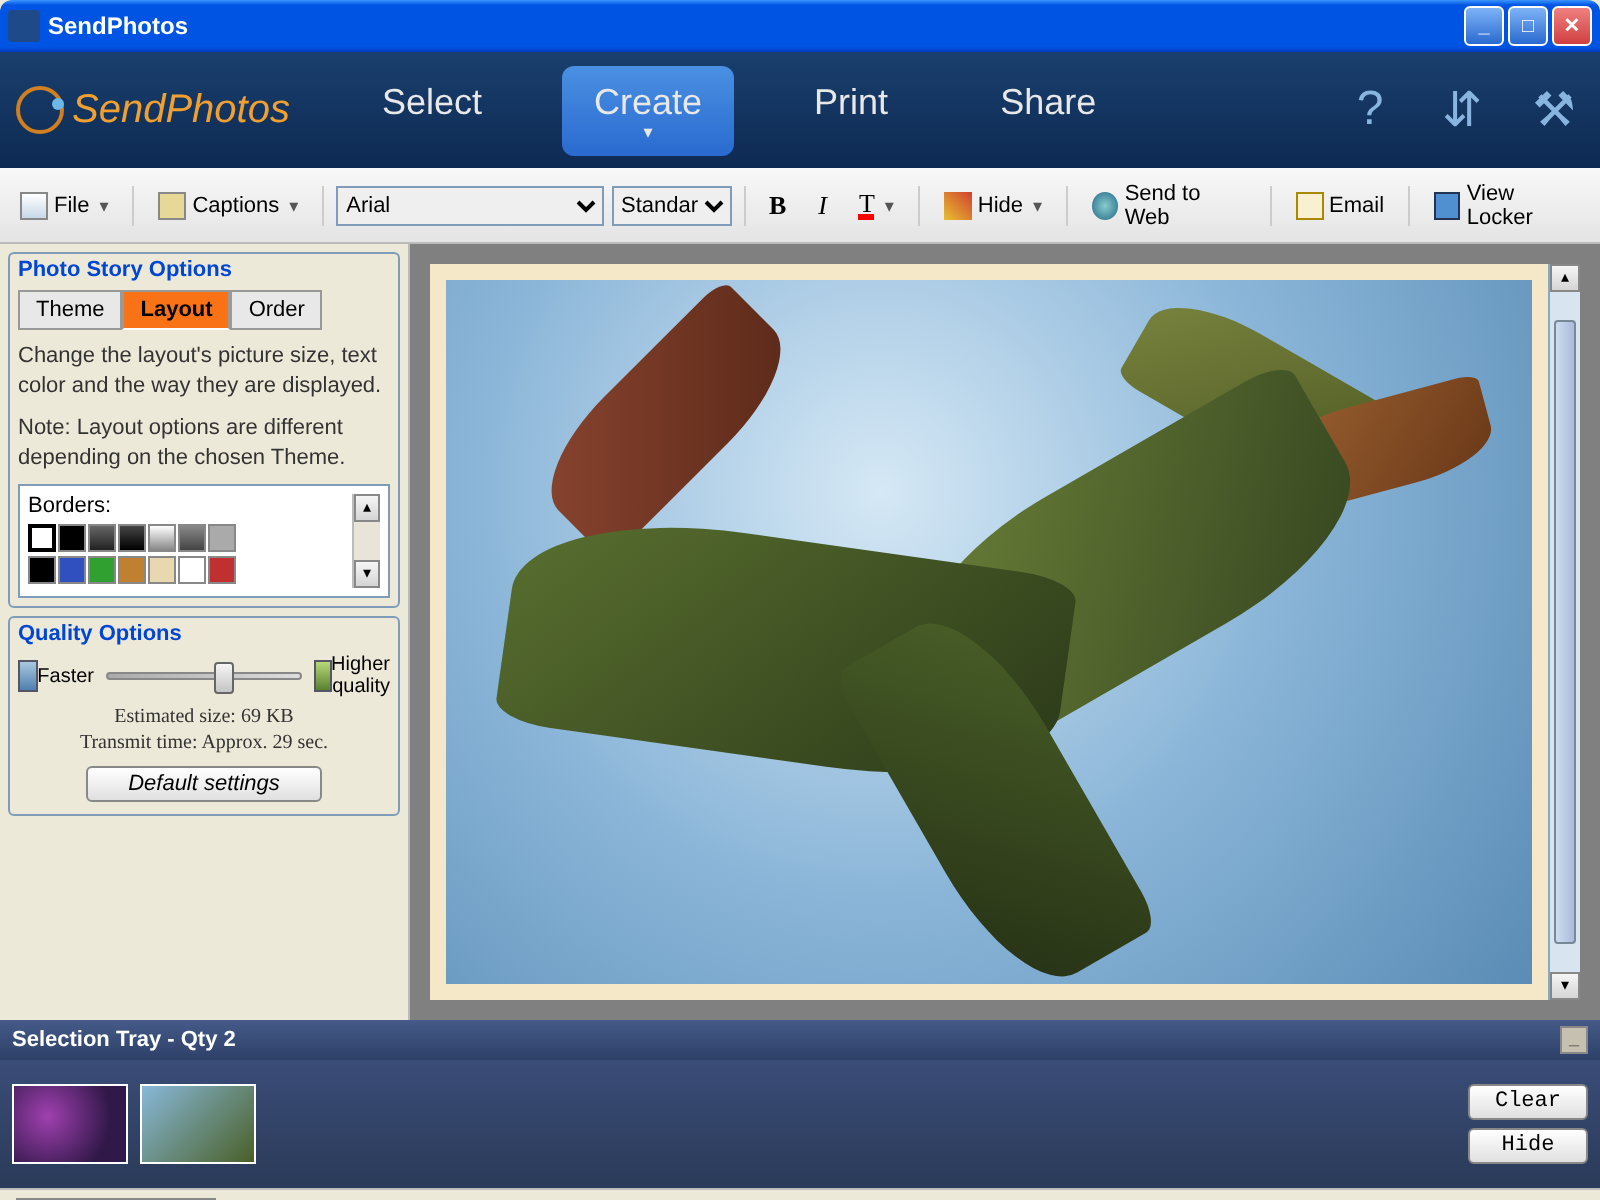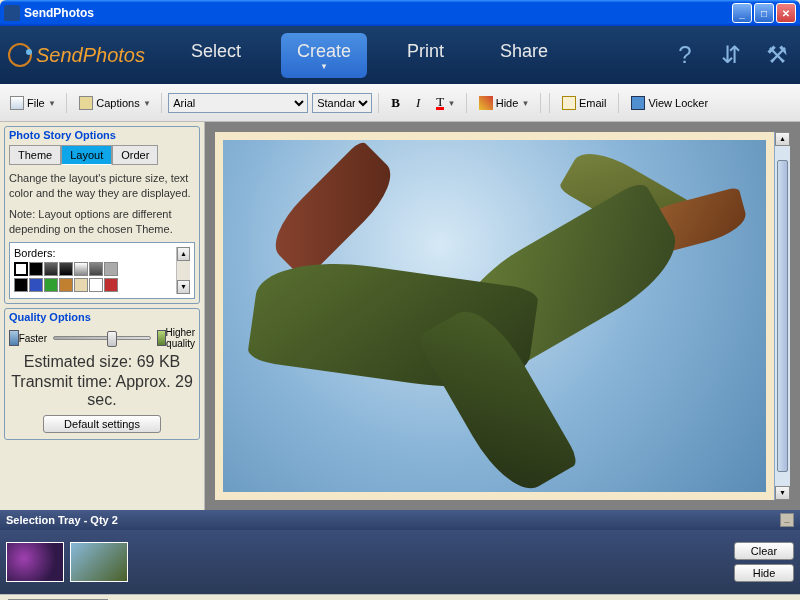--- a/index.html
+++ b/index.html
@@ -39,38 +39,38 @@
 .italic-btn { font-style: italic; font-family: serif; font-size: 13px; }
 .tcolor-icon { font-family: serif; font-size: 13px; border-bottom: 3px solid red; line-height: 11px; }
 
 
 .main { display: flex; height: 388px; }
 .sidebar { width: 205px; background: #ece9d8; padding: 4px; border-right: 1px solid #bbb; }
 .panel { border: 1px solid #7f9db9; background: #ece9d8; padding: 2px 4px 4px; margin-bottom: 4px; border-radius: 3px; }
 .panel-title { color: #0046d5; font-size: 11px; font-weight: bold; margin-bottom: 4px; }
 .tabs { display: flex; gap: 0; margin: 4px 0; }
 .tab { font-size: 11px; padding: 3px 8px; border: 1px solid #999; background: #e8e8e8; cursor: pointer; }
-.tab.active { background: #0ea5e9; font-weight: normal; border-bottom: 1px solid #fff; z-index: 2; }
+.tab.active { background: #f97316; font-weight: bold; border-bottom: 1px solid #fff; z-index: 2; }
 .tab-desc { font-size: 11px; color: #333; line-height: 1.35; margin: 6px 0; }
 .borders-box { border: 1px solid #7f9db9; background: #fff; padding: 4px; margin-top: 6px; display: flex; }
 .borders-content { flex: 1; }
 .borders-label { font-size: 11px; margin-bottom: 3px; }
 .swatch-row { display: flex; gap: 1px; margin-bottom: 2px; }
 .swatch { width: 14px; height: 14px; border: 1px solid #888; cursor: pointer; }
 .swatch.selected { border: 2px solid #000; }
 .v-scroll { width: 14px; background: #e8e4d8; border-left: 1px solid #bbb; display: flex; flex-direction: column; }
 .v-scroll-btn { height: 14px; background: linear-gradient(#f5f5f5,#d5d5d5); border: 1px solid #888; font-size: 8px; text-align: center; line-height: 12px; cursor: pointer; }
 
 .q-row { display: flex; align-items: center; gap: 6px; margin: 4px 0; }
 .q-end { display: flex; align-items: center; font-size: 10px; width: 38px; }
 .q-icon { width: 20px; height: 16px; background: #88b4e0; border: 1px solid #556; }
 .slider-track { flex: 1; height: 4px; background: linear-gradient(to right,#aaa,#ddd); border: 1px solid #888; border-radius: 2px; position: relative; }
 .slider-thumb { position: absolute; top: -6px; left: 55%; width: 10px; height: 16px; background: linear-gradient(#f5f5f5,#c5c5c5); border: 1px solid #666; border-radius: 2px; }
-.q-info { font-size: 16px; text-align: center; margin: 2px 0; color: #333; }
-.default-btn { display: block; margin: 6px auto 2px; font-size: 11px; padding: 2px 20px; border: 1px solid #888; background: linear-gradient(#fff,#e0e0e0); border-radius: 3px; cursor: pointer; }
+.q-info { font-size: 10px; text-align: center; margin: 2px 0; color: #333; font-family: Liberation Serif, serif; }
+.default-btn { display: block; margin: 6px auto 2px; font-size: 11px; padding: 2px 20px; border: 1px solid #888; background: linear-gradient(#fff,#e0e0e0); border-radius: 3px; cursor: pointer; font-style: italic; }
 
 .canvas { flex: 1; background: #808080; padding: 10px; position: relative; display: flex; }
 .canvas-inner { flex: 1; background: #f5e8c8; padding: 8px; position: relative; overflow: hidden; }
 .photo { width: 100%; height: 100%; position: relative; overflow: hidden; }
 .sky { position: absolute; inset: 0; background: radial-gradient(circle at 40% 30%, #d5e8f5 0%, #8ab5d8 50%, #5a8cb5 100%); }
 .leaf { position: absolute; border-radius: 40% 10% 40% 10%; }
 .l1 { width: 280px; height: 110px; background: linear-gradient(135deg,#5a7030,#2a3818); left: 30px; top: 130px; transform: rotate(8deg); }
 .l2 { width: 230px; height: 100px; background: linear-gradient(135deg,#6a8038,#354520); left: 230px; top: 90px; transform: rotate(-30deg); }
 .l3 { width: 140px; height: 60px; background: linear-gradient(135deg,#8a4530,#5a2818); left: 40px; top: 40px; transform: rotate(-45deg); }
 .l4 { width: 130px; height: 55px; background: linear-gradient(135deg,#7a8540,#4a5520); left: 340px; top: 30px; transform: rotate(30deg); }
@@ -81,21 +81,21 @@
 
 
 .tray-header { height: 20px; background: linear-gradient(to bottom,#455a88,#2d4068); color: white; font-size: 11px; font-weight: bold; padding: 0 6px; display: flex; align-items: center; }
 .tray-header .sp { flex: 1; }
 .tray-min { width: 14px; height: 14px; background: #c5c0b0; border: 1px solid #888; font-size: 9px; text-align: center; line-height: 11px; color: #333; cursor: pointer; }
 .tray { height: 64px; background: linear-gradient(to bottom,#3a4d78,#2a3a58); display: flex; align-items: center; padding: 6px; gap: 6px; }
 .thumb-item { width: 58px; height: 40px; border: 1px solid #fff; cursor: pointer; }
 .thumb1 { background: radial-gradient(circle at 30% 40%,#a040b0,#301848 70%); }
 .thumb2 { background: linear-gradient(135deg,#88b8d8,#4a6028); }
 .tray-sp { flex: 1; }
-.tray-btn { width: 60px; font-size: 11px; padding: 2px 0; background: linear-gradient(#fff,#e0e0e0); border: 1px solid #888; border-radius: 3px; cursor: pointer; }
+.tray-btn { width: 60px; font-size: 11px; padding: 2px 0; background: linear-gradient(#fff,#e0e0e0); border: 1px solid #888; border-radius: 3px; cursor: pointer; font-family: Liberation Mono, monospace; }
 
 
 .status { height: 22px; background: #ece9d8; border-top: 1px solid #bbb; display: flex; align-items: center; font-size: 11px; padding: 0 8px; }
 .status-text { flex: 0 0 40%; }
 .progress { width: 100px; height: 14px; border: 1px solid #888; background: #fff; display: flex; align-items: center; padding: 1px; gap: 1px; }
 .prog-block { width: 8px; height: 10px; background: #30c030; }
 
 .dd { font-size: 9px; color: #555; margin-left: 2px; }
 </style>
 </head>
@@ -156,20 +156,24 @@
       <span class="tcolor-icon">T</span>
       <span class="dd">▾</span>
     </div>
   <div class="tb-sep"></div>
   <div class="tb-btn">
     <span class="tb-icon" style="background:linear-gradient(45deg,#e8c030,#d04030);"></span>
     <span>Hide</span>
     <span class="dd">▾</span>
   </div>
   <div class="tb-sep"></div>
+  <div class="tb-btn">
+    <span class="tb-icon" style="background:radial-gradient(#8cc,#268);border-radius:50%;"></span>
+    <span>Send to Web</span>
+  </div>
   <div class="tb-sep"></div>
   <div class="tb-btn">
     <span class="tb-icon" style="background:#f8f0d0;border:1px solid #a80;"></span>
     <span>Email</span>
   </div>
   <div class="tb-sep"></div>
   <div class="tb-btn">
     <span class="tb-icon" style="background:#5090d0;border:1px solid #235;"></span>
     <span>View Locker</span>
   </div>

